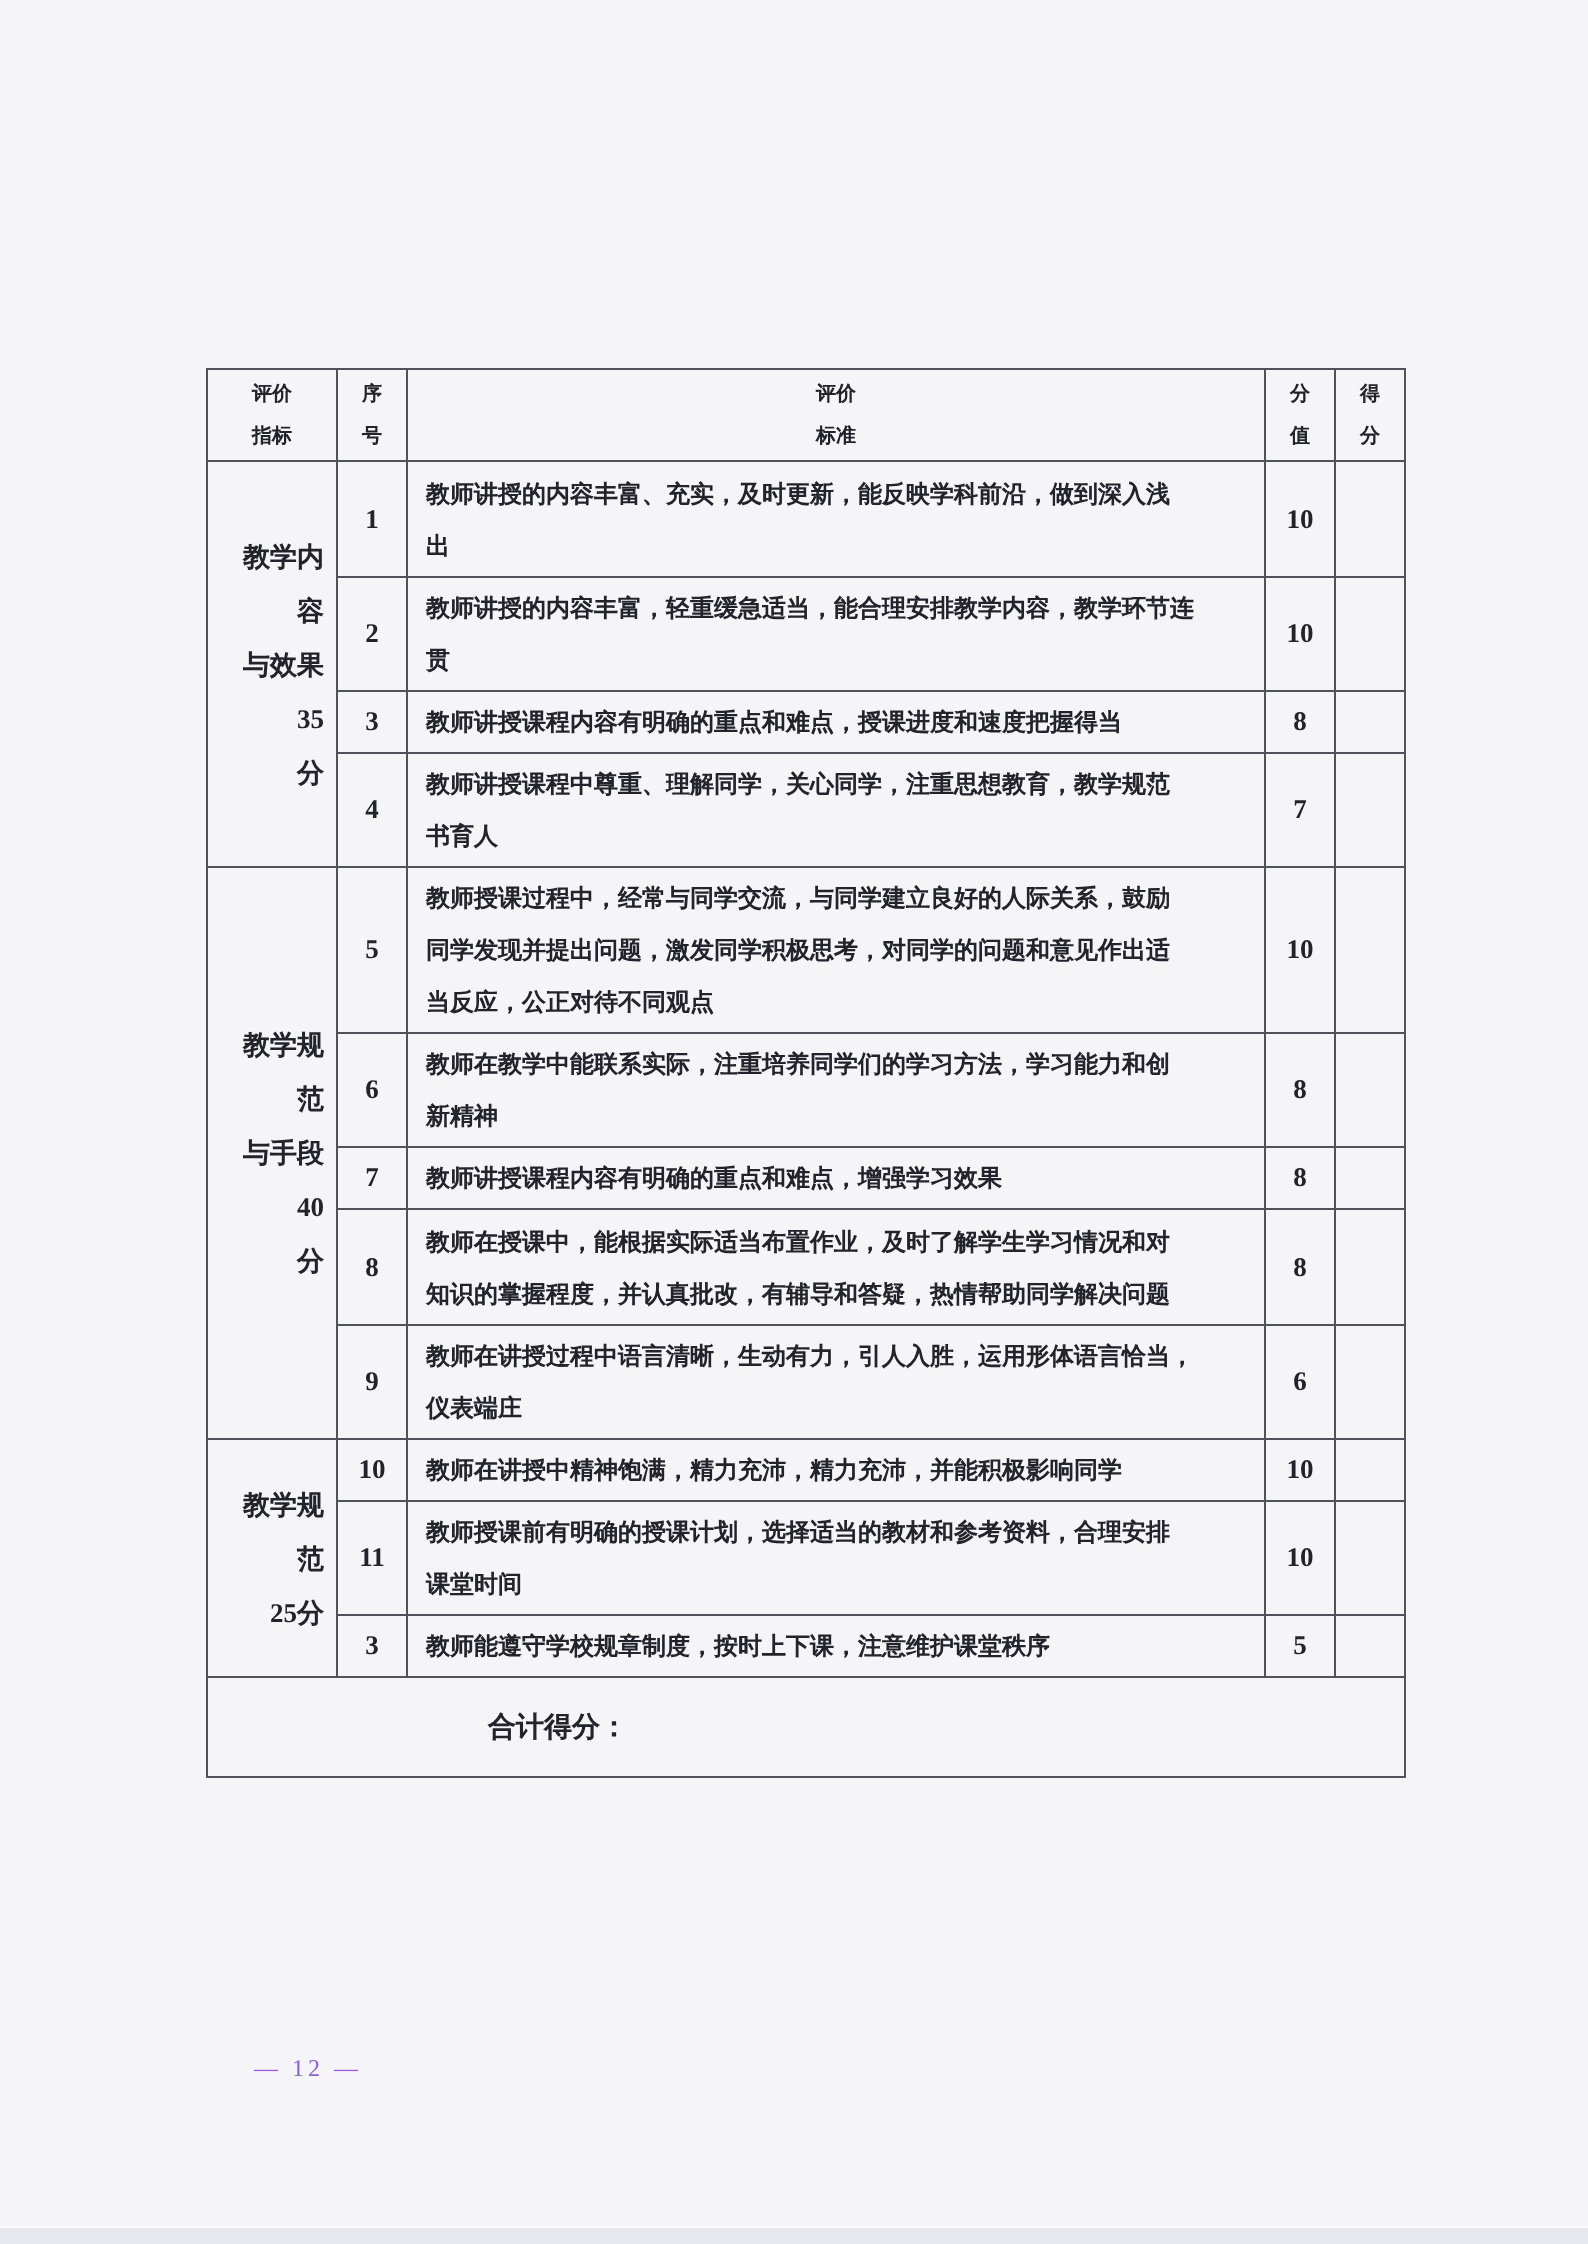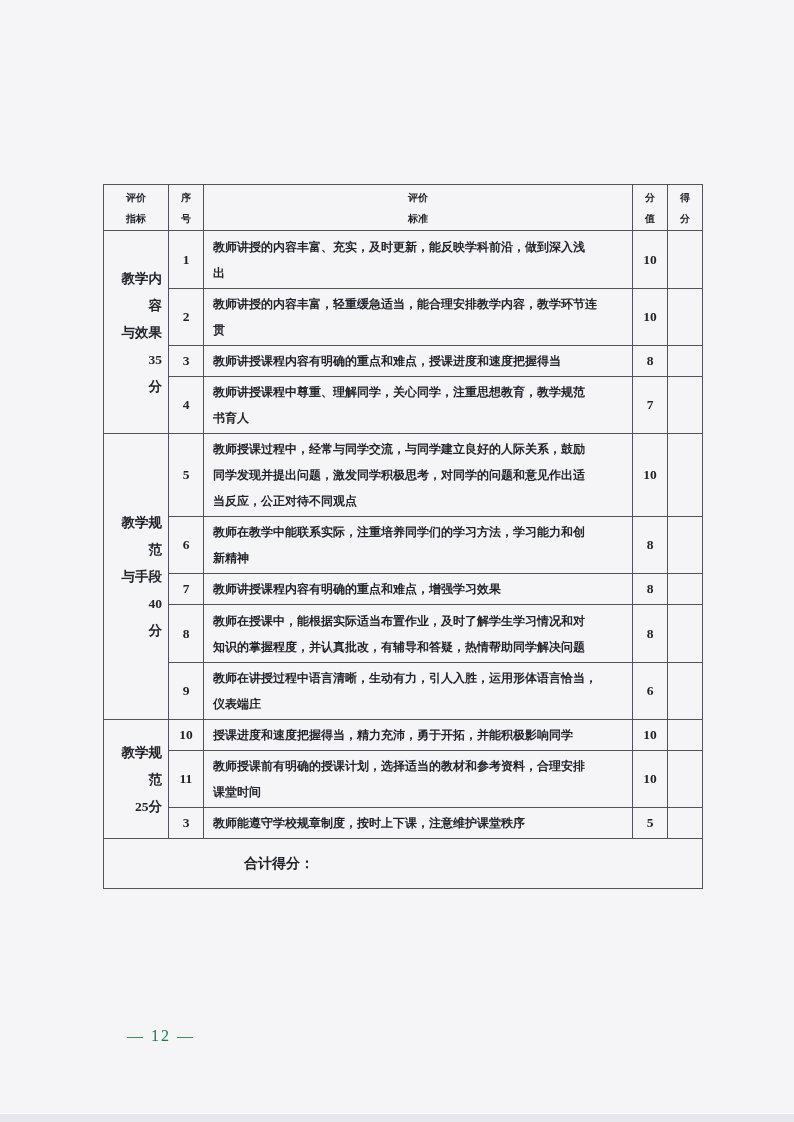--- a/index.html
+++ b/index.html
@@ -67,23 +67,23 @@
   td.total {
     font-size:14px;
     vertical-align:middle;
     text-align:left;
     padding-left:140px;
     font-weight:600;
   }
   .page-number {
     position:absolute;
     left:127px; top:1027px;
-    font-size:16px;
+    font-size:12px;
     letter-spacing:2px;
-    color:#15803d;
+    color:#8b5cf6;
     text-align:right;
   }
   .bottom-strip {
     position:absolute;
     left:0; bottom:0;
     width:100%; height:9px;
     background:#e7e7ee;
     border-top:1px solid #fdfdfe;
   }
 </style>
@@ -182,21 +182,21 @@
         <td class="crit">教师在讲授过程中语言清晰，生动有力，引人入胜，运用形体语言恰当，
 仪表端庄</td>
         <td class="val">6</td>
         <td class="score"></td>
       </tr>
 
       <tr style="height:28px">
         <td class="cat" rowspan="3">教学规范
 25分</td>
         <td class="no">10</td>
-        <td class="crit">授课进度和速度把握得当，精力充沛，勇于开拓，并能积极影响同学</td>
+        <td class="crit">教师在讲授中精神饱满，精力充沛，精力充沛，并能积极影响同学</td>
         <td class="val">10</td>
         <td class="score"></td>
       </tr>
       <tr style="height:55px">
         <td class="no">11</td>
         <td class="crit">教师授课前有明确的授课计划，选择适当的教材和参考资料，合理安排
 课堂时间</td>
         <td class="val">10</td>
         <td class="score"></td>
       </tr>

